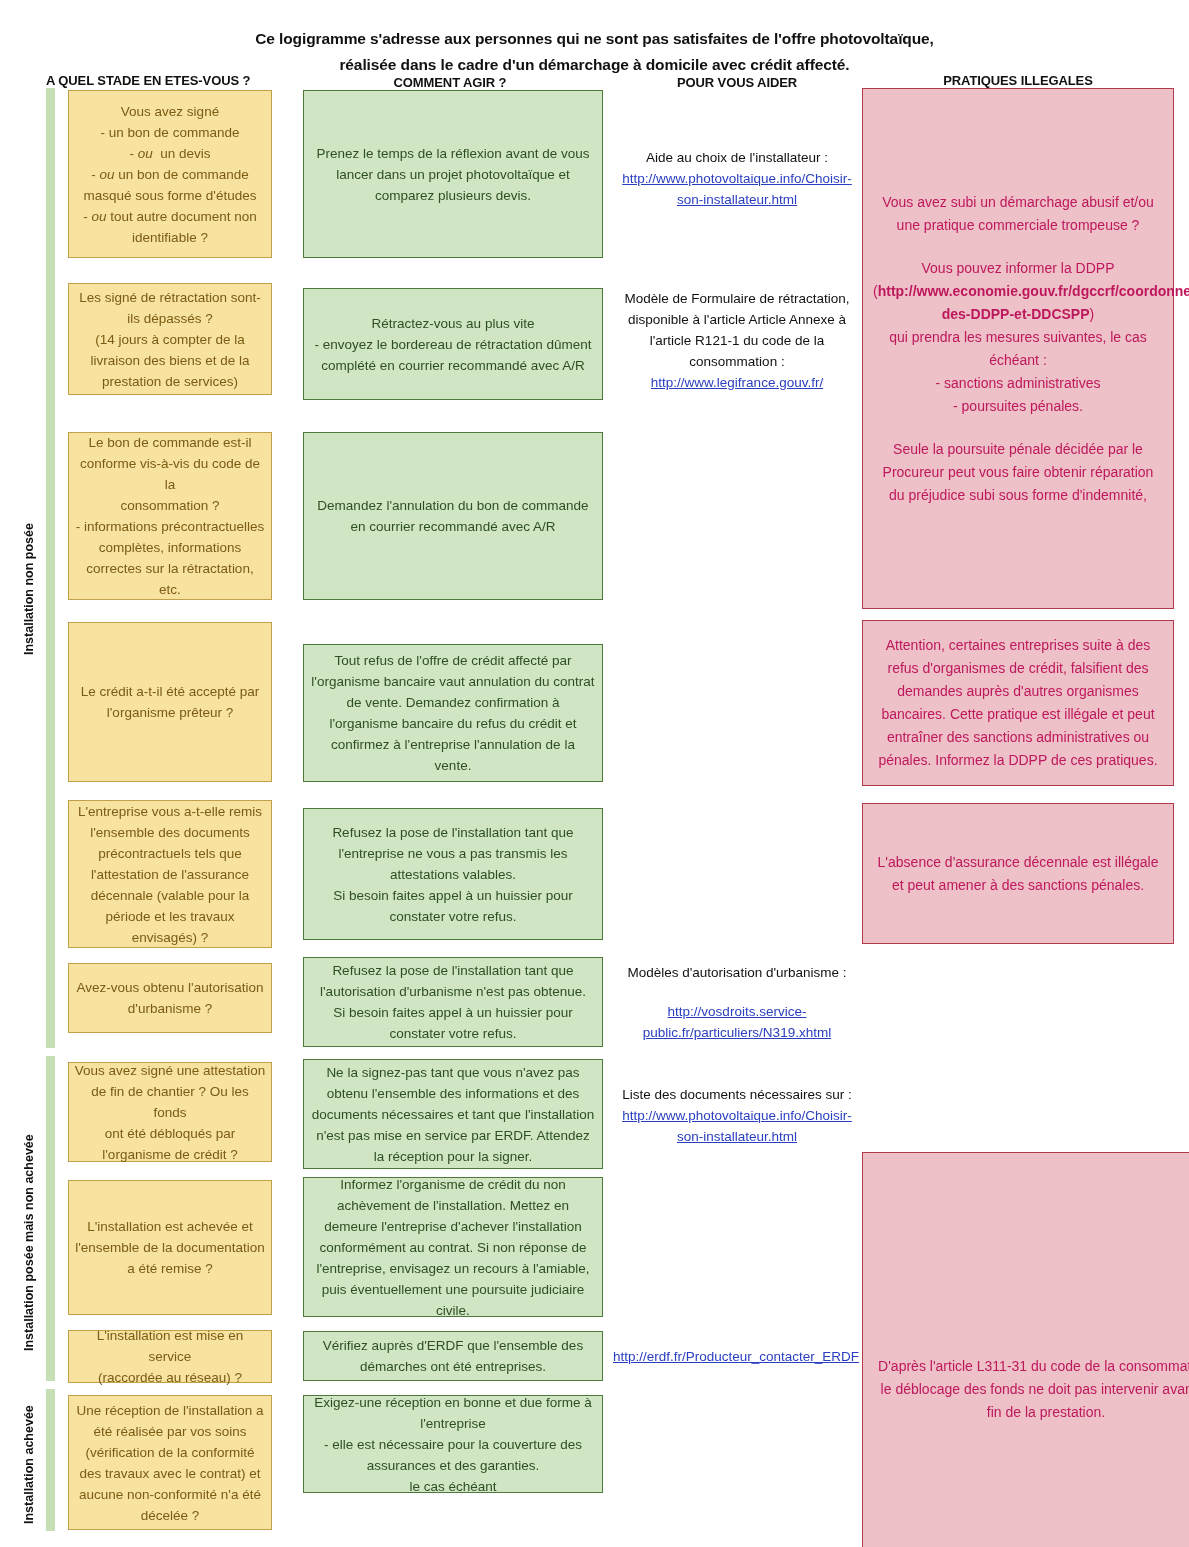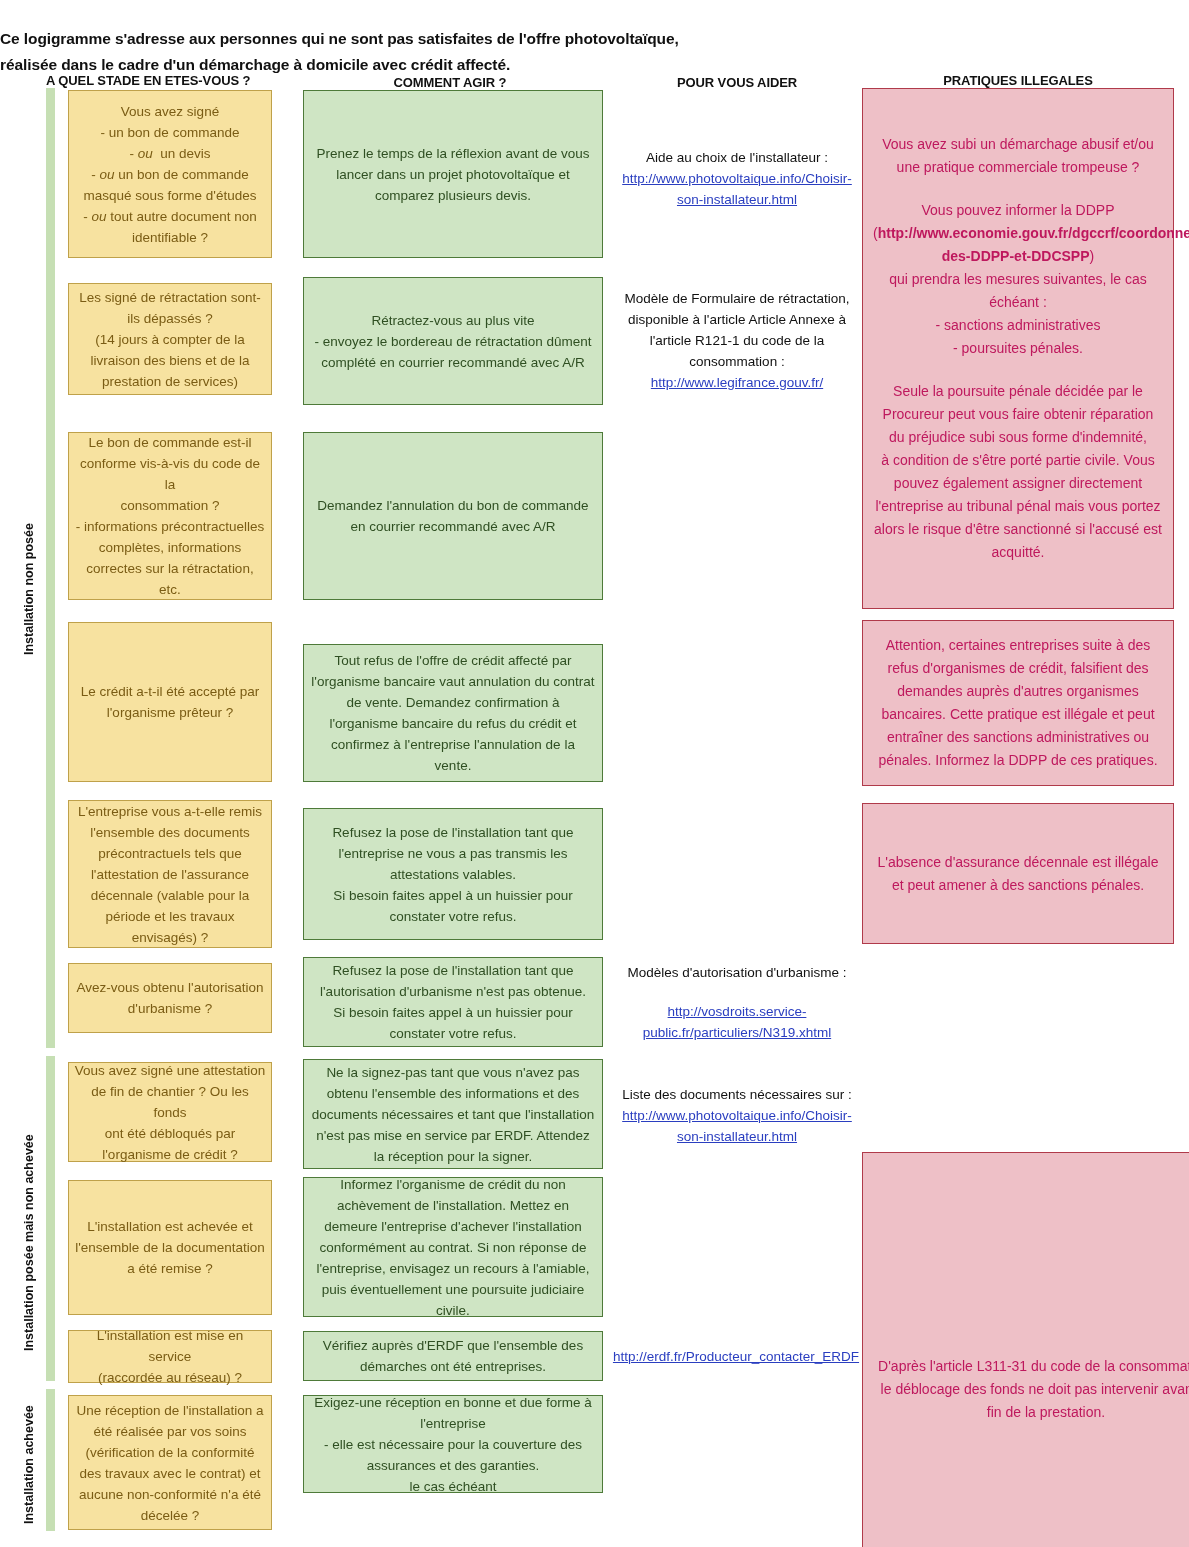--- a/index.html
+++ b/index.html
@@ -14,21 +14,21 @@
     color: #1a1a1a;
     position: relative;
     overflow: hidden;
   }
 
   
   #title-block {
     position: absolute;
     left: 0; top: 26px;
     width: 1189px;
-    text-align: left;
+    text-align: center;
   }
   #title-block .tline {
     font-size: 15.5px;
     font-weight: bold;
     color: #111111;
     line-height: 26px;
     letter-spacing: -0.1px;
   }
 
   
@@ -169,35 +169,34 @@
   <div class="inner">
     <p>Vous avez subi un démarchage abusif et/ou une pratique commerciale trompeuse ?</p>
     <span class="spacer"></span>
     <p>Vous pouvez informer la DDPP</p>
     <p><span>(</span><span class="bold">http://www.economie.gouv.fr/dgccrf/coordonnees-des-DDPP-et-DDCSPP</span><span>)</span></p>
     <p>qui prendra les mesures suivantes, le cas échéant :</p>
     <p>- sanctions administratives</p>
     <p>- poursuites pénales.</p>
     <span class="spacer"></span>
     <p>Seule la poursuite pénale décidée par le Procureur peut vous faire obtenir réparation du préjudice subi sous forme d'indemnité,</p>
-    <p>à condition de s'être porté partie civile. Vous pouvez également assigner directement l'entreprise au tribunal pénal mais vous portez alors le risque d'être sanctionné si l'accusé est acquitté.</p>
   </div>
 </div>
 
 <div class="box box-yellow" style="left:68px; top:283px; width:204px; height:112px;">
   <div class="inner">
     <p>Les signé de rétractation sont-</p>
     <p>ils dépassés ?</p>
     <p>(14 jours à  compter de la</p>
     <p>livraison des biens et de la</p>
     <p>prestation de services)</p>
   </div>
 </div>
 
-<div class="box box-green" style="left:303px; top:277px; width:300px; height:128px;">
+<div class="box box-green" style="left:303px; top:288px; width:300px; height:112px;">
   <div class="inner">
     <p>Rétractez-vous au plus vite</p>
     <p>- envoyez  le bordereau de rétractation dûment</p>
     <p>complété en courrier recommandé avec A/R</p>
   </div>
 </div>
 
 <div class="plain" style="left:612px; top:290px; width:250px; height:100px;">
   <p>Modèle de Formulaire de rétractation, disponible à l'article Article Annexe à l'article R121-1 du code de la consommation :</p>
   <p class="lnk"> http://www.legifrance.gouv.fr/</p>

